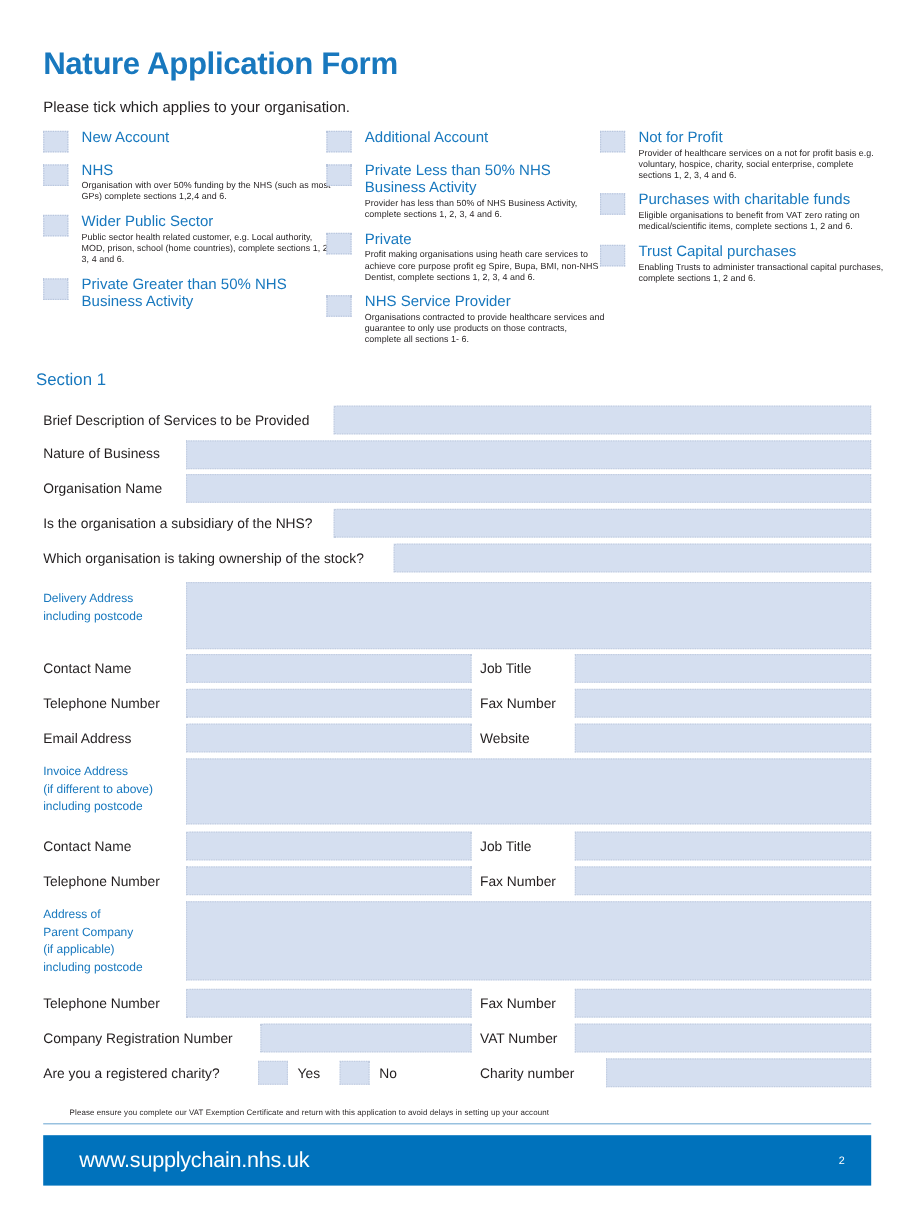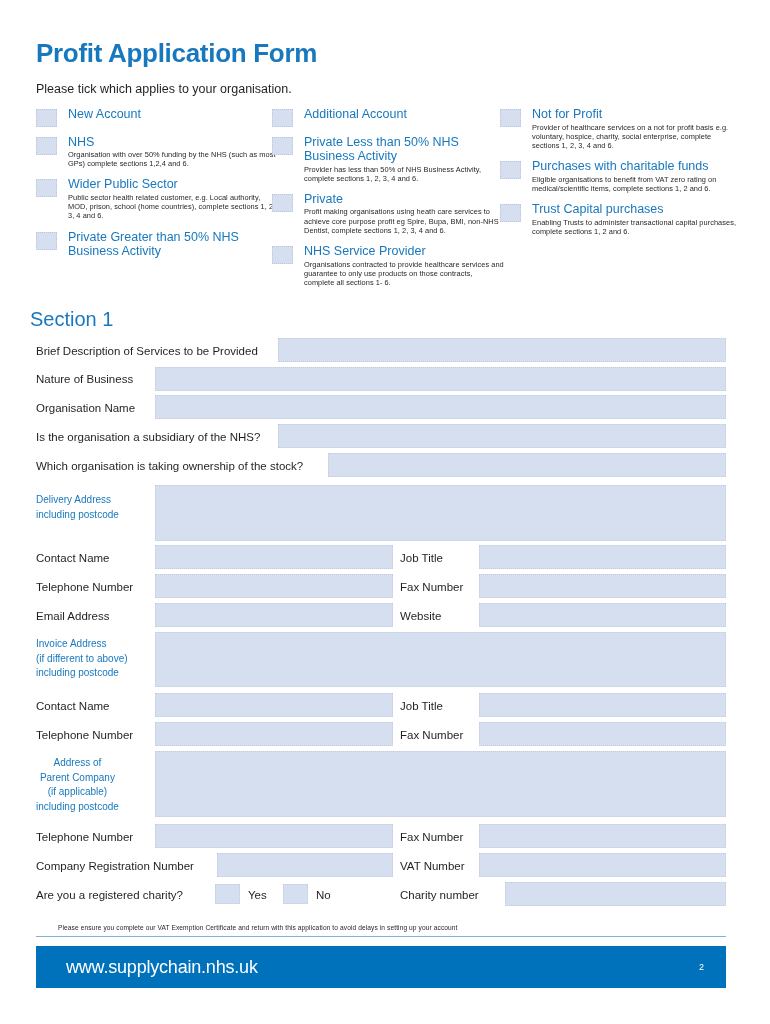--- a/index.html
+++ b/index.html
@@ -45,21 +45,21 @@
   }
   .opt .desc {
     color:#231f20; font-size:7.4px; line-height:9.2px;
     margin:0; letter-spacing:0.05px;
   }
   .opt.gap { margin-bottom:13px; }
 
   
   .section-title {
     position:absolute; left:30px; top:308px;
-    font-size:20px; color:#1878be; font-weight:400;
+    font-size:14px; color:#1878be; font-weight:400;
   }
 
   
   .form { position:absolute; left:0; top:336px; width:770px; }
   .row { position:relative; height:28px; }
   .row .lbl {
     position:absolute; left:36px; top:50%; transform:translateY(-50%);
     font-size:11.5px; color:#231f20; white-space:nowrap;
   }
   .fld {
@@ -95,21 +95,21 @@
   .footer .pg {
     position:absolute; right:22px; top:50%; transform:translateY(-50%);
     color:#ffffff; font-size:9px;
   }
 </style>
 </head>
 <body>
 
 <div class="page">
 
-  <div class="title">Profit Application Form</div>
+  <div class="title">Nature Application Form</div>
   <div class="tick-instruction">Please tick which applies to your organisation.</div>
 
   <div class="opt-col col-1">
 
     <div class="opt gap">
       <span class="box"></span>
       <p class="head">New Account</p>
     </div>
 
     <div class="opt">
@@ -251,21 +251,21 @@
       <span class="fld" style="left:479px; top:2px; width:247px; height:24px;"></span>
     </div>
 
     <div class="row" style="height:30px;">
       <span class="lbl">Telephone Number</span>
       <span class="fld" style="left:155px; top:2px; width:238px; height:24px;"></span>
       <span class="lbl" style="left:400px;">Fax Number</span>
       <span class="fld" style="left:479px; top:2px; width:247px; height:24px;"></span>
     </div>
 
-    <div class="row" style="height:72px;text-align:center;">
+    <div class="row" style="height:72px;">
       <span class="lbl-block" style="top:6px;">
         <span>Address of</span><br>
         <span>Parent Company</span><br>
         <span>(if applicable)</span><br>
         <span>including postcode</span>
       </span>
       <span class="fld" style="left:155px; top:1px; width:571px; height:66px;"></span>
     </div>
 
     <div class="row" style="height:29px;">

